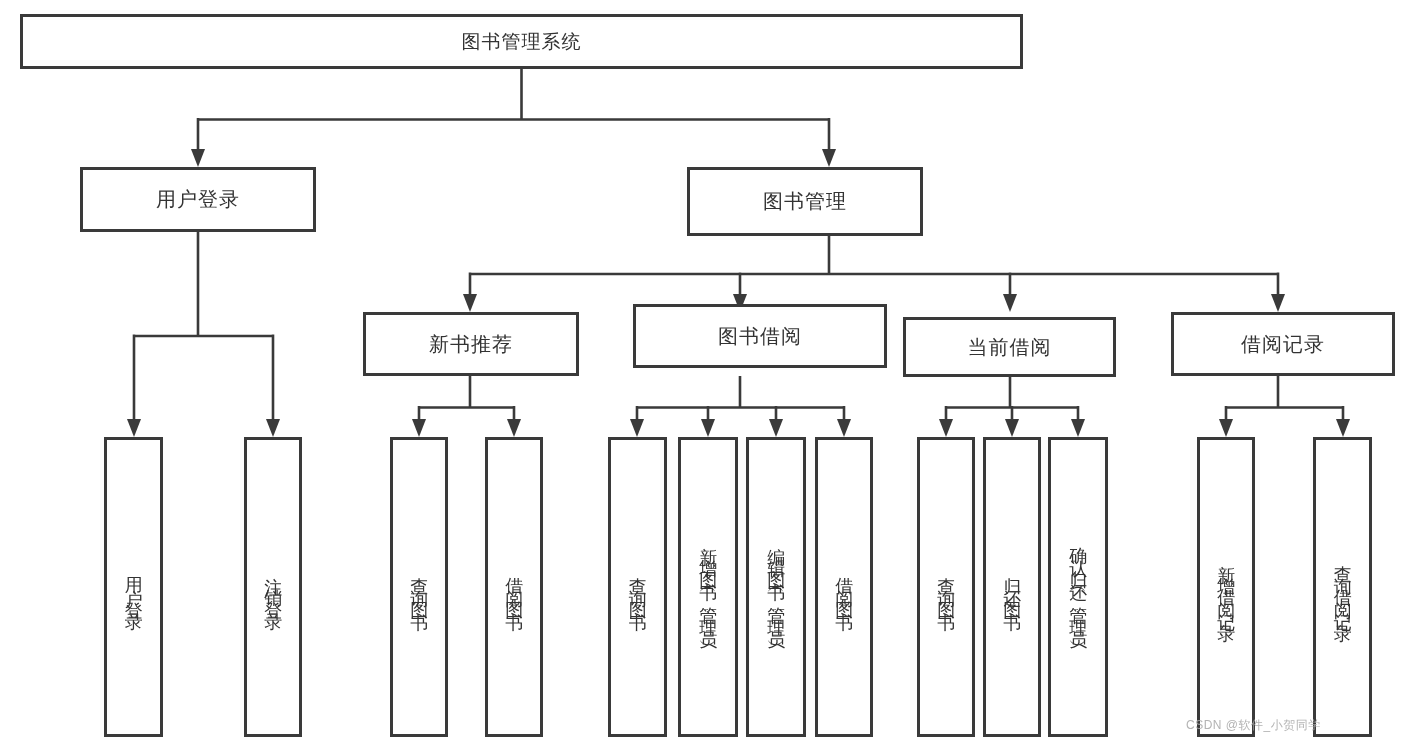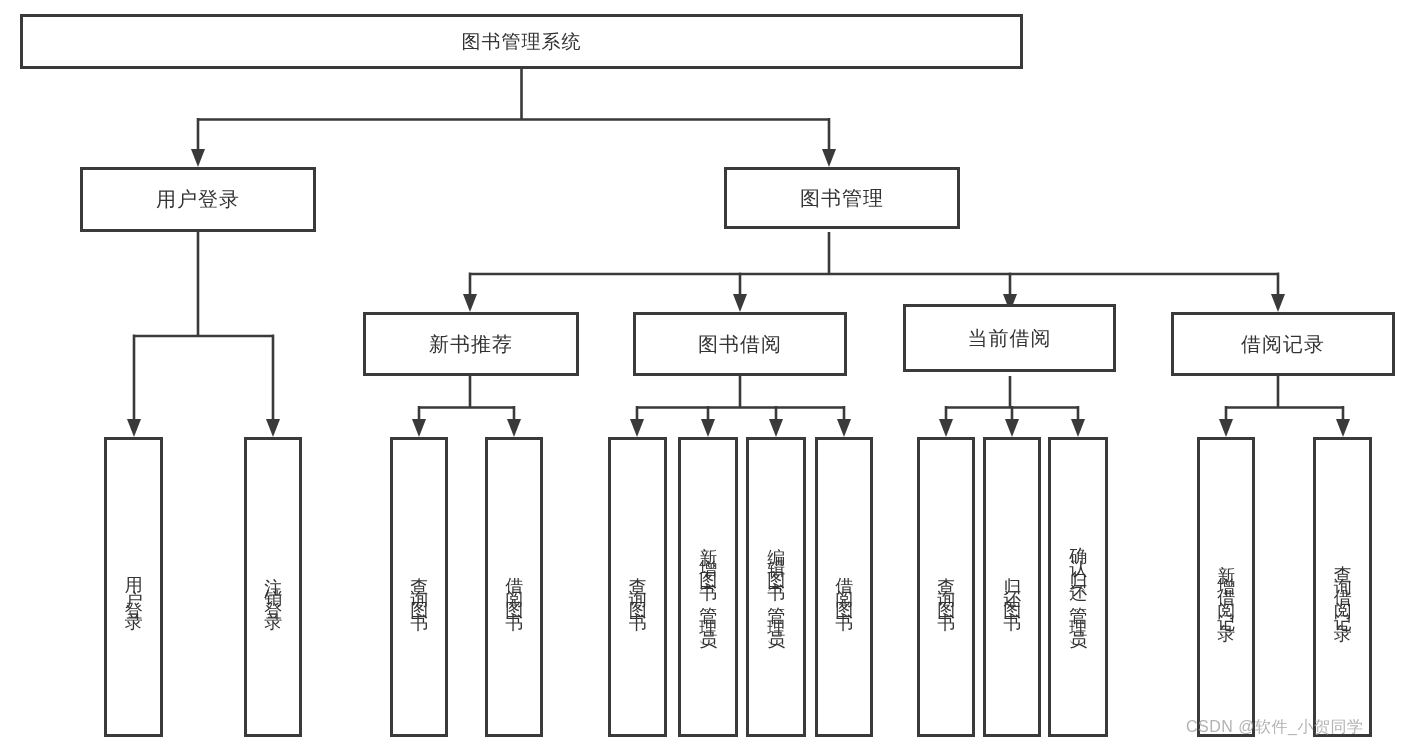--- a/index.html
+++ b/index.html
@@ -49,21 +49,21 @@
     text-orientation: mixed;
     font-size: 18px;
     letter-spacing: 12px;
     line-height: 1.15;
     color: #333333;
   }
   .watermark {
     position: absolute;
     left: 1186px;
     top: 717px;
-    font-size: 16px;
+    font-size: 12px;
     letter-spacing: 0.5px;
     color: rgba(168, 168, 168, 0.88);
     white-space: nowrap;
     z-index: 5;
   }
 </style>
 </head>
 <body>
 
 <div class="canvas">
@@ -115,31 +115,31 @@
     </g>
   </svg>
 
   <div class="node hbox root-box" style="left:20px;top:14px;width:1003px;height:55px">
     <span class="lbl">图书管理系统</span>
   </div>
 
   <div class="node hbox" style="left:80px;top:167px;width:236px;height:65px">
     <span class="lbl">用户登录</span>
   </div>
-  <div class="node hbox" style="left:724px;top:167px;width:236px;height:62px">
+  <div class="node hbox" style="left:687px;top:167px;width:236px;height:69px">
     <span class="lbl">图书管理</span>
   </div>
 
   <div class="node hbox" style="left:363px;top:312px;width:216px;height:64px">
     <span class="lbl">新书推荐</span>
   </div>
-  <div class="node hbox" style="left:633px;top:312px;width:214px;height:64px">
+  <div class="node hbox" style="left:633px;top:304px;width:254px;height:64px">
     <span class="lbl">图书借阅</span>
   </div>
-  <div class="node hbox" style="left:903px;top:304px;width:213px;height:68px">
+  <div class="node hbox" style="left:903px;top:317px;width:213px;height:60px">
     <span class="lbl">当前借阅</span>
   </div>
   <div class="node hbox" style="left:1171px;top:312px;width:224px;height:64px">
     <span class="lbl">借阅记录</span>
   </div>
 
   <div class="node vbox" style="left:104px;width:59px">
     <span class="lbl">用户登录</span>
   </div>
   <div class="node vbox" style="left:244px;width:58px">

